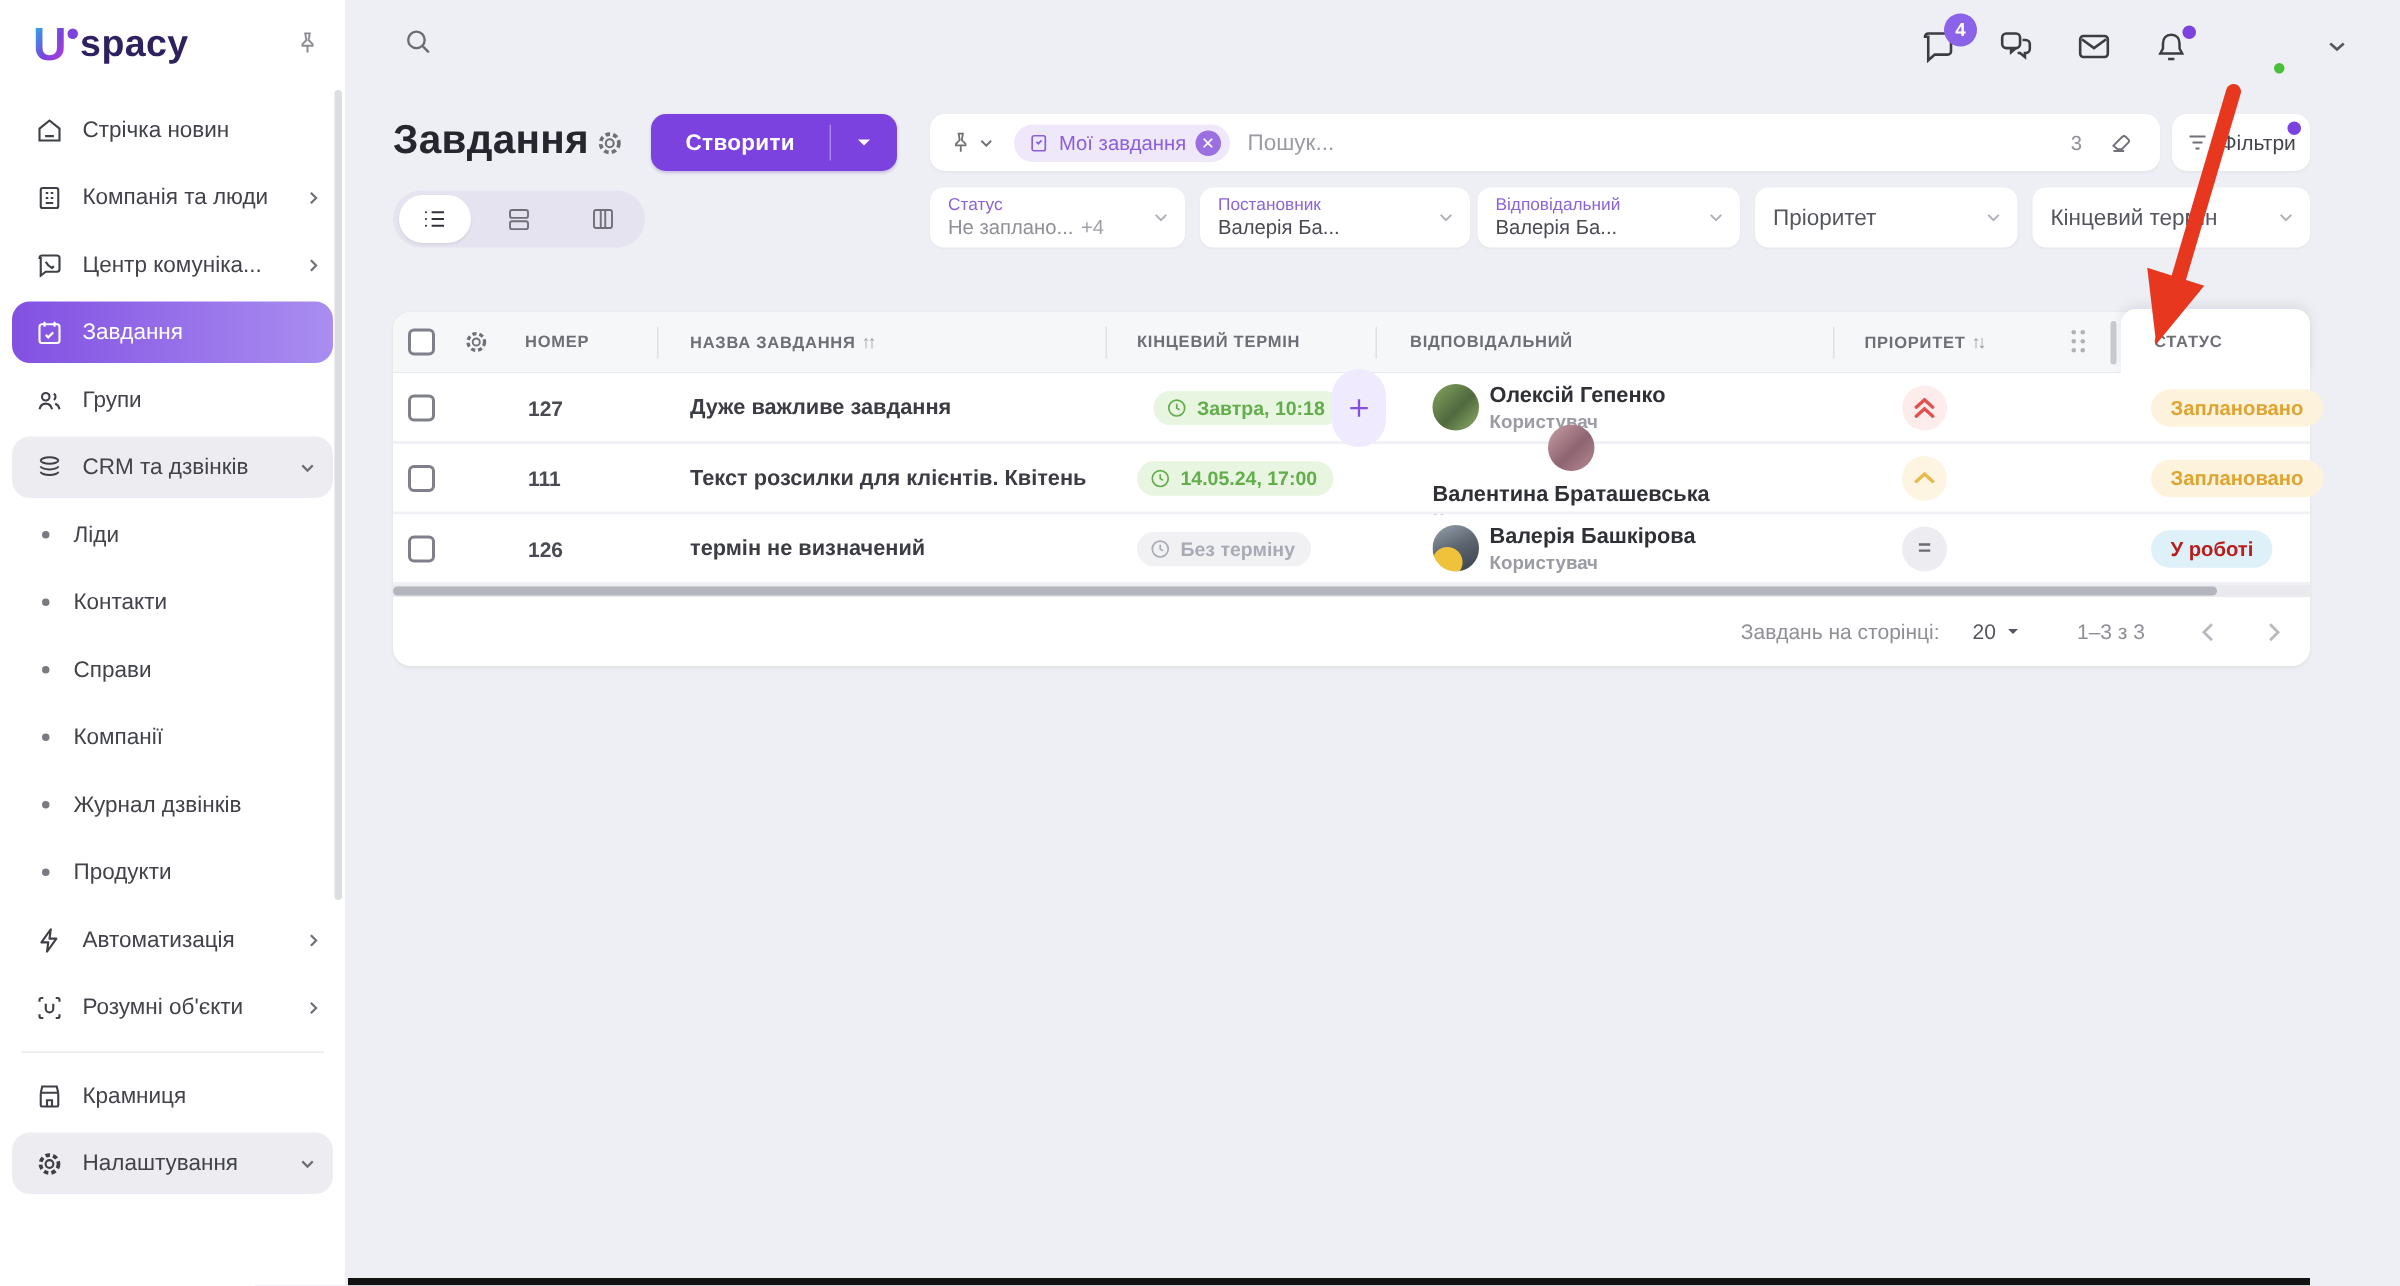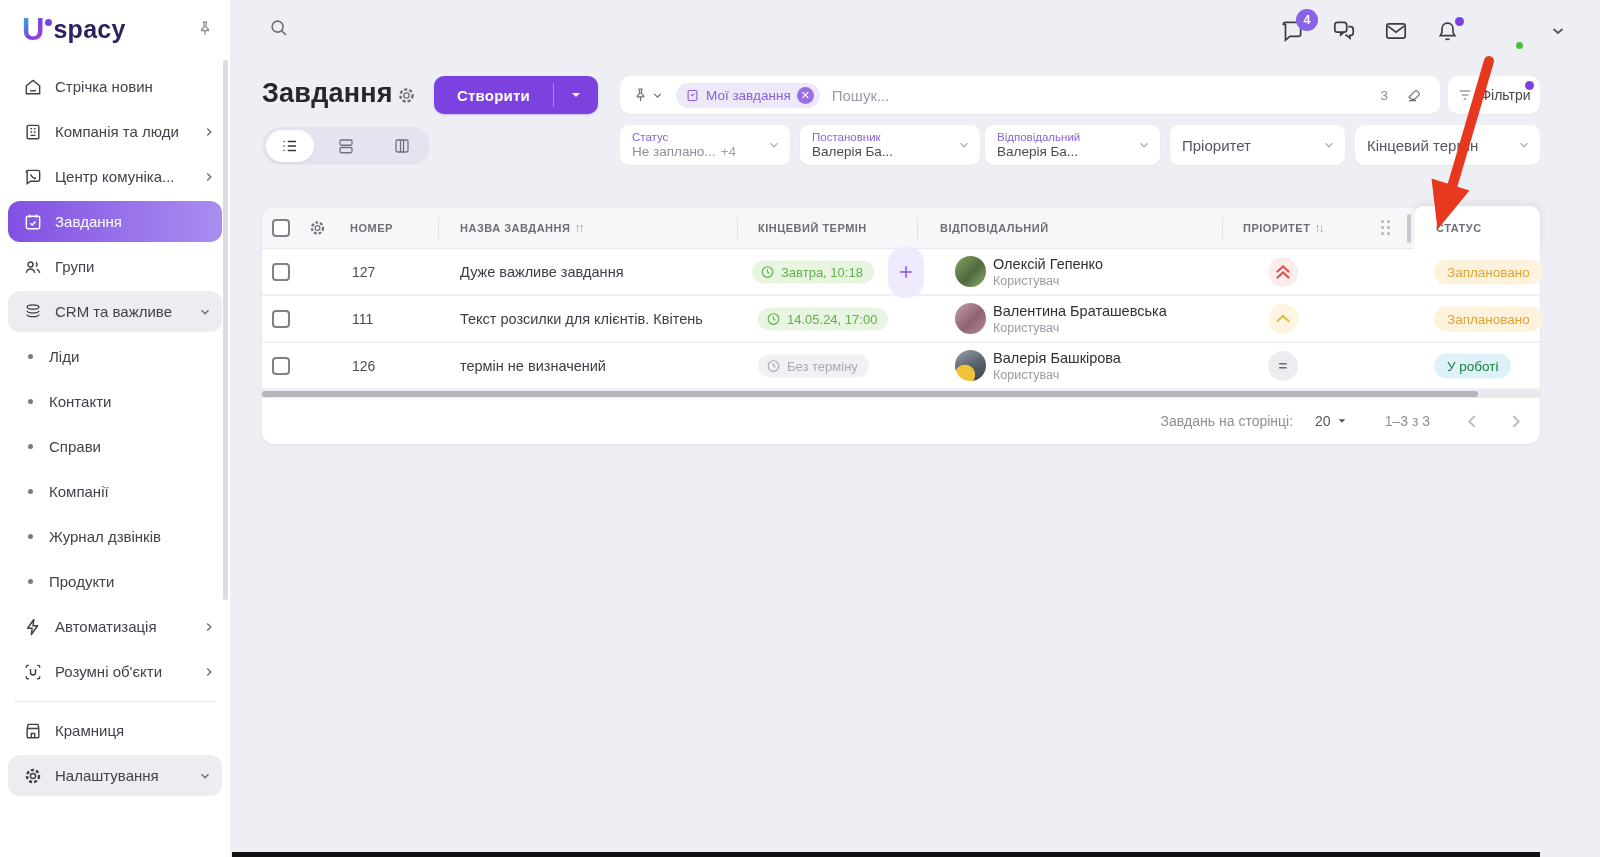--- a/index.html
+++ b/index.html
@@ -81,21 +81,21 @@
   .thead { position:relative; height:41px; background:#f6f7f9; border-radius:12px 12px 0 0; border-bottom:1px solid #e8e9ee; }
   .hcell { position:absolute; top:50%; transform:translateY(-50%); font-size:11px; font-weight:700; letter-spacing:.5px; color:#6d6e76; white-space:nowrap; }
   .hdiv { position:absolute; top:10px; width:1px; height:21px; background:#dfe0e6; }
   .sort-ind { color:#9b9ca4; font-size:12px; font-weight:400; margin-left:4px; letter-spacing:-2px; }
   .drag-dots { position:absolute; left:1119px; top:50%; transform:translateY(-50%); display:grid; grid-template-columns:4px 4px; grid-auto-rows:4px; gap:2px; cursor:grab; }
   .drag-dots i { width:3px; height:3px; border-radius:50%; background:#b0b1b9; }
   .status-panel { position:absolute; left:1152px; top:-2px; width:126px; height:43px; background:#fff; border-radius:10px 10px 0 0; box-shadow:0 -3px 8px rgba(20,20,40,.07); }
   .drag-bar { position:absolute; left:1145px; top:6px; width:4px; height:29px; border-radius:2px; background:#c7c8d0; }
 
   .trow { position:relative; height:47px; background:#fff; border-bottom:2px solid #f0f1f5; }
-  .cell { position:absolute; top:50%; transform:translateY(-50%); }
+  .cell { position:absolute; top:50%; transform:translateY(-50%);font-weight:bold; }
   .cbx { width:18px; height:18px; border:2px solid #7f8089; border-radius:4px; background:#fff; cursor:pointer; display:inline-block; }
   .num { font-size:14px; color:#4a4b52; }
   .tname { font-size:14.5px; color:#3c3d44; white-space:nowrap; cursor:pointer; }
   .dl-pill { display:flex; align-items:center; gap:6px; border-radius:14px; padding:4px 11px 4px 8px; font-size:13px; white-space:nowrap; }
   .dl-green { background:#e8f5e0; color:#61ae4b; }
   .dl-gray { background:#f1f1f4; color:#a9abb4; }
   .plus-btn { position:absolute; left:626px; top:-3px; width:36px; height:52px; border-radius:18px; background:#efeafd; display:flex; align-items:center; justify-content:center; color:#8250e2; cursor:pointer; z-index:2; }
   .person { display:flex; align-items:center; gap:7px; }
   .pavatar { width:31px; height:31px; border-radius:50%; flex:0 0 31px; }
   .pa-1 { background:linear-gradient(135deg,#86a55e 0%,#50693e 55%,#8fb06b 100%); }
@@ -103,21 +103,21 @@
   .pa-3 { background: radial-gradient(circle at 32% 80%, #f0c23c 0 30%, rgba(0,0,0,0) 32%),
                       linear-gradient(155deg,#97a2ad 0%,#5d6670 48%,#39414a 100%); }
   .pname { font-size:14.5px; color:#2f3036; line-height:18px; white-space:nowrap; }
   .prole { font-size:12.5px; color:#9a9ba3; line-height:16px; }
   .prio-circle { width:30px; height:30px; border-radius:50%; display:flex; flex-direction:column; align-items:center; justify-content:center; }
   .prio-highest { background:#fdecec; color:#e25050; }
   .prio-high { background:#fdf5e2; color:#e9b84e; }
   .prio-normal { background:#ededf1; color:#6b6b74; font-size:15px; font-weight:700; }
   .status-pill { border-radius:14px; padding:5px 13px; font-size:13.5px; white-space:nowrap; }
   .st-planned { background:#fdf3dd; color:#dfa32f; }
-  .st-work { background:#def1f9; color:#15803d;text-align:right; }
+  .st-work { background:#def1f9; color:#b91c1c;text-align:right; }
 
   .hscroll { position:relative; height:8px; background:#e9e9ee; }
   .hscroll .thumb { position:absolute; left:0; top:1px; height:6px; width:1216px; border-radius:3px; background:#b4b5bd; }
 
   .tfoot { height:46px; display:flex; align-items:center; justify-content:flex-end; padding-right:16px; border-radius:0 0 12px 12px; }
   .tf-label { font-size:14px; color:#8e8f97; }
   .tf-pp { display:flex; align-items:center; gap:6px; margin-left:22px; font-size:14px; color:#55565e; cursor:pointer; }
   .tf-range { margin-left:38px; font-size:14px; color:#8e8f97; }
   .tf-nav { display:flex; align-items:center; gap:26px; margin-left:34px; }
   .tf-chev { display:flex; color:#b9bac1; cursor:pointer; }
@@ -204,21 +204,21 @@
         <span>Групи</span>
       </div>
       <div class="nav-item pill">
         <span class="nicon">
             <svg width="20" height="20" viewBox="0 0 24 24" fill="none" stroke="currentColor" stroke-width="1.6">
               <ellipse cx="12" cy="6" rx="7" ry="2.6"></ellipse>
               <path d="M5 10.5c0 1.4 3.1 2.6 7 2.6s7-1.2 7-2.6"></path>
               <path d="M5 15c0 1.4 3.1 2.6 7 2.6s7-1.2 7-2.6"></path>
             </svg>
           </span>
-        <span>CRM та важливе</span>
+        <span>CRM та дзвінків</span>
         <span class="chev">
             <svg width="14" height="14" viewBox="0 0 16 16" fill="none" stroke="currentColor" stroke-width="1.7">
               <path d="M4 6l4 4 4-4"></path>
             </svg>
           </span>
       </div>
       <div class="nav-sub">
           <span class="bullet"></span>
           <span>Ліди</span>
         </div>
@@ -494,21 +494,21 @@
           </span>
         <span class="status-panel"></span>
         <span class="drag-bar"></span>
         <span class="hcell" style="left:1174px; z-index:2;">СТАТУС</span>
       </div>
 
       <div class="trow">
         <span class="cell cbx" style="left:10px;"></span>
         <span class="cell num" style="left:90px;">127</span>
         <span class="cell tname" style="left:198px;">Дуже важливе завдання</span>
-        <span class="cell dl-pill dl-green" style="left:490px;">
+        <span class="cell dl-pill dl-green" style="left:507px;">
           <svg width="15" height="15" viewBox="0 0 24 24" fill="none" stroke="currentColor" stroke-width="1.8">
               <circle cx="12" cy="12" r="8.5"></circle>
               <path d="M12 7.5V12l3 2"></path>
             </svg>
           <span>Завтра, 10:18</span>
         </span>
         <span class="plus-btn">
           <svg width="20" height="20" viewBox="0 0 24 24" fill="none" stroke="currentColor" stroke-width="1.8">
               <path d="M12 5v14M5 12h14"></path>
             </svg>
@@ -535,21 +535,21 @@
         <span class="cell cbx" style="left:10px;"></span>
         <span class="cell num" style="left:90px;">111</span>
         <span class="cell tname" style="left:198px;">Текст розсилки для клієнтів. Квітень</span>
         <span class="cell dl-pill dl-green" style="left:496px;">
           <svg width="15" height="15" viewBox="0 0 24 24" fill="none" stroke="currentColor" stroke-width="1.8">
               <circle cx="12" cy="12" r="8.5"></circle>
               <path d="M12 7.5V12l3 2"></path>
             </svg>
           <span>14.05.24, 17:00</span>
         </span>
-        <span class="cell person" style="left:693px;">
+        <span class="cell person" style="left:693px;flex-direction:column;">
           <span class="pavatar pa-2"></span>
           <span>
               <div class="pname">Валентина Браташевська</div>
               <div class="prole">Користувач</div>
             </span>
         </span>
         <span class="cell prio-circle prio-high" style="left:1006px;">
           <svg width="14" height="9" viewBox="0 0 14 9" fill="none" stroke="currentColor" stroke-width="2.2" stroke-linecap="round">
               <path d="M1.5 7 7 2l5.5 5"></path>
             </svg>

